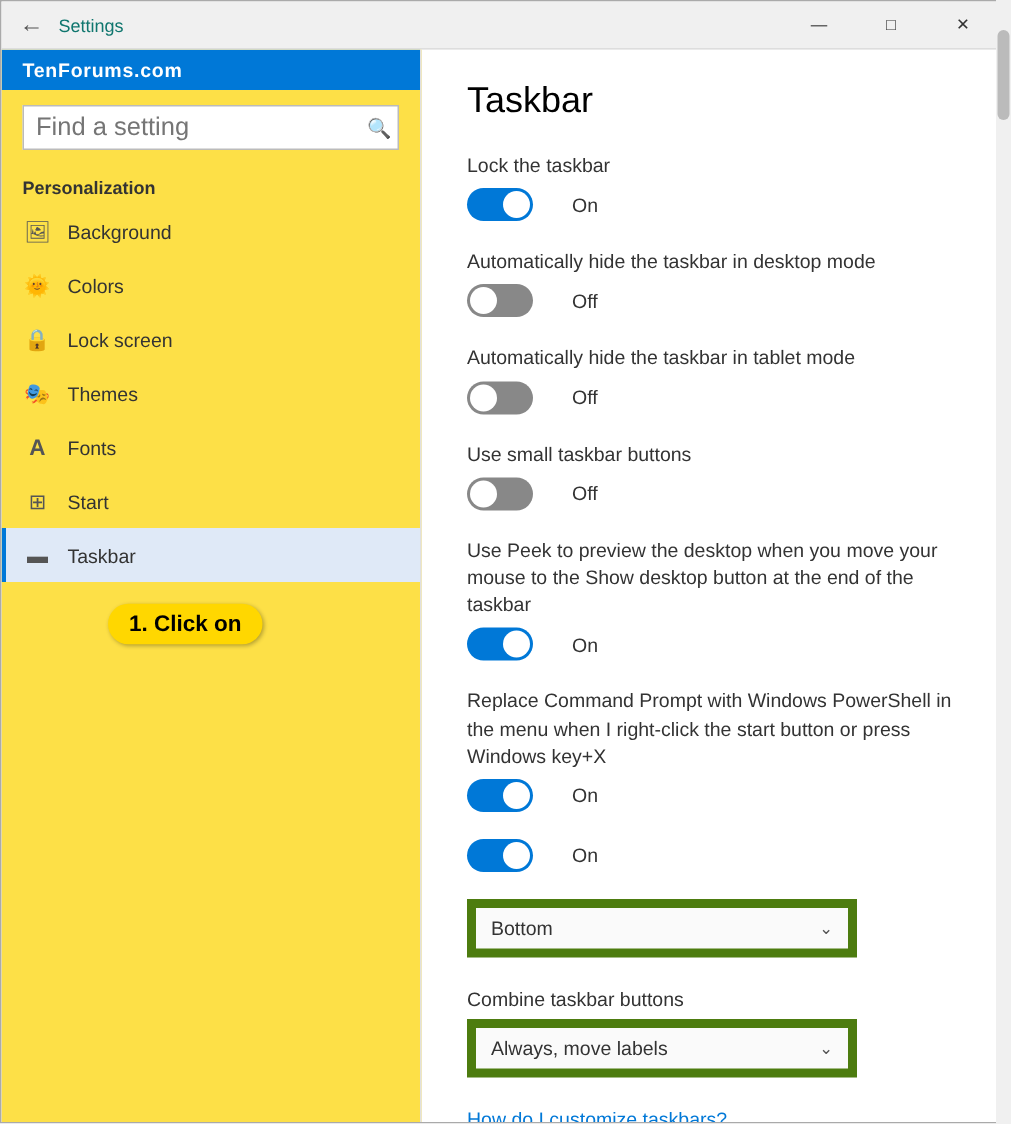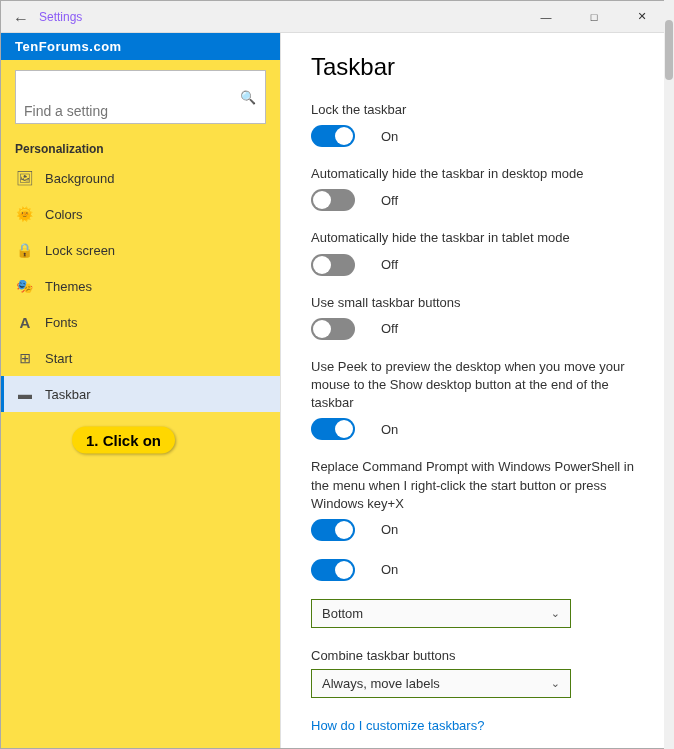--- a/index.html
+++ b/index.html
@@ -24,21 +24,21 @@
       flex-shrink: 0;
     }
     .title-bar-back {
       width: 24px; height: 24px;
       display: flex; align-items: center; justify-content: center;
       cursor: pointer; color: #555; font-size: 16px;
     }
     .title-bar-title {
       flex: 1;
       font-size: 12px;
-      color: #8b5cf6;
+      color: #0f766e;
       margin-left: 6px;
     }
     .title-bar-controls {
       display: flex; gap: 2px;
     }
     .title-bar-btn {
       width: 46px; height: 32px;
       display: flex; align-items: center; justify-content: center;
       cursor: pointer; font-size: 11px; color: #333;
     }
@@ -71,21 +71,21 @@
 
     .search-box {
       margin: 10px 14px;
       display: flex;
       align-items: center;
       border: 1px solid #bbb;
       background: #fff;
       padding: 4px 8px;
     }
     .search-box input {
-      border: none; outline: none; flex: 1; font-size: 14px; color: #333; background: transparent; margin-top: 28px;
+      border: none; outline: none; flex: 1; font-size: 17px; color: #333; background: transparent;
     }
     .search-icon { color: #666; font-size: 13px; }
 
     .sidebar-section-title {
       padding: 8px 14px 4px;
       font-size: 12px;
       font-weight: 700;
       color: #333;
     }
 
@@ -171,21 +171,21 @@
     .select-row {
       margin-bottom: 20px;
     }
     .select-label {
       font-size: 13px;
       color: #333;
       margin-bottom: 6px;
     }
     .select-box {
       width: 260px;
-      border: 1px solid #4d7c0f;
+      border: 6px solid #4d7c0f;
       background: #fafafa;
       padding: 6px 10px;
       display: flex;
       align-items: center;
       justify-content: space-between;
       cursor: pointer;
       font-size: 13px;
       color: #333;
     }
     .select-box .chevron { color: #555; font-size: 11px; }

